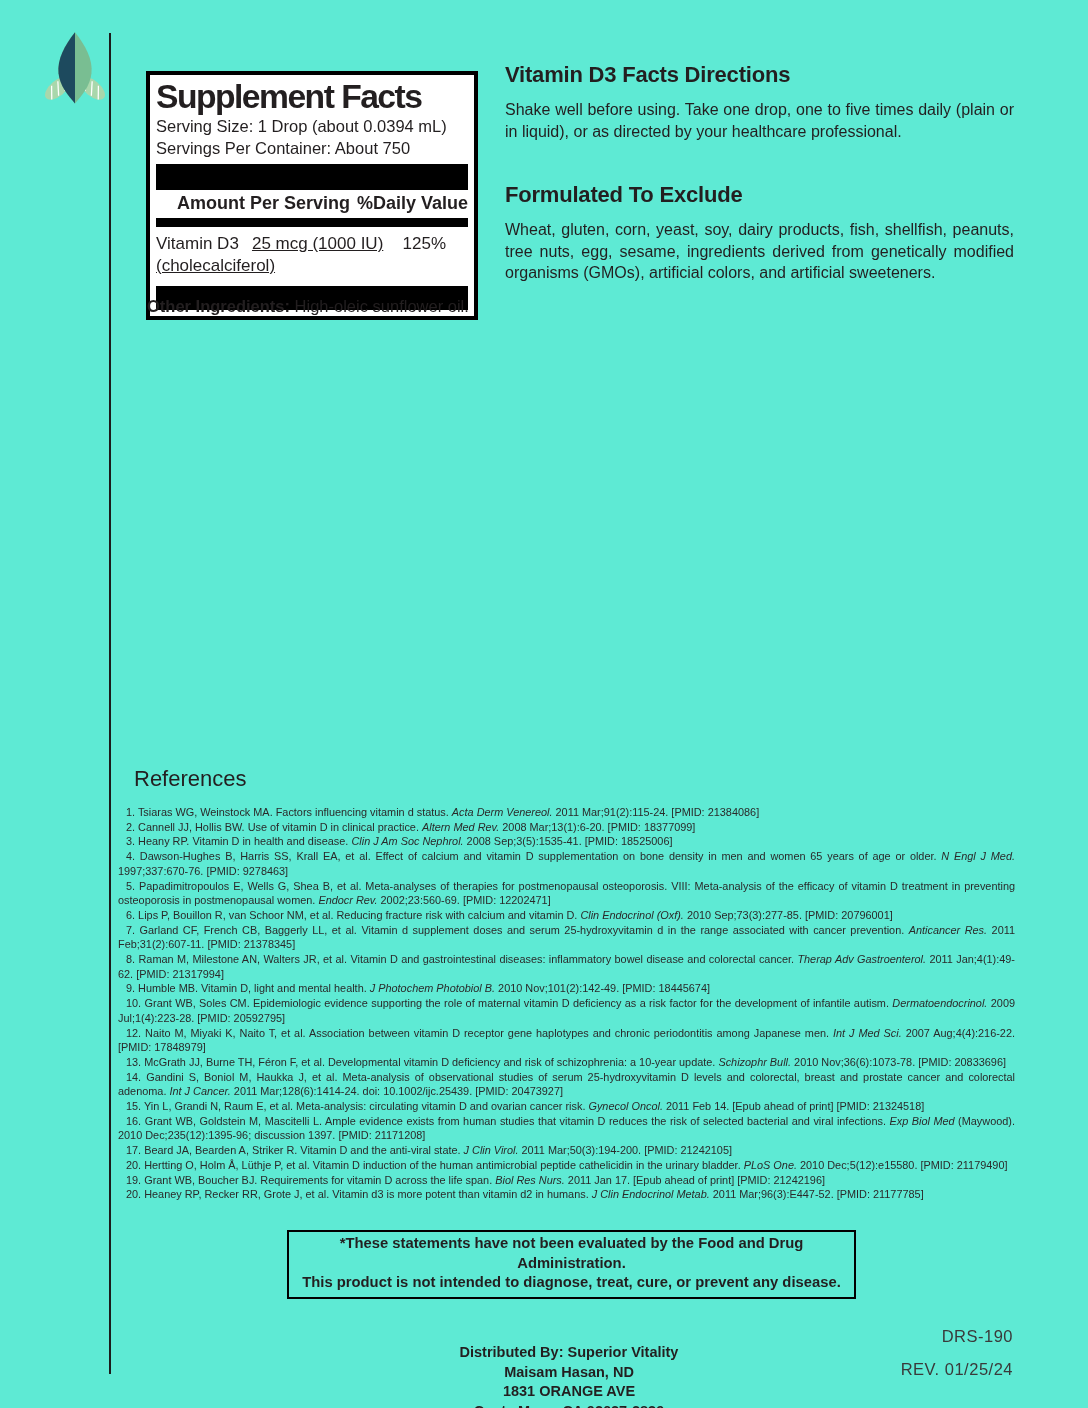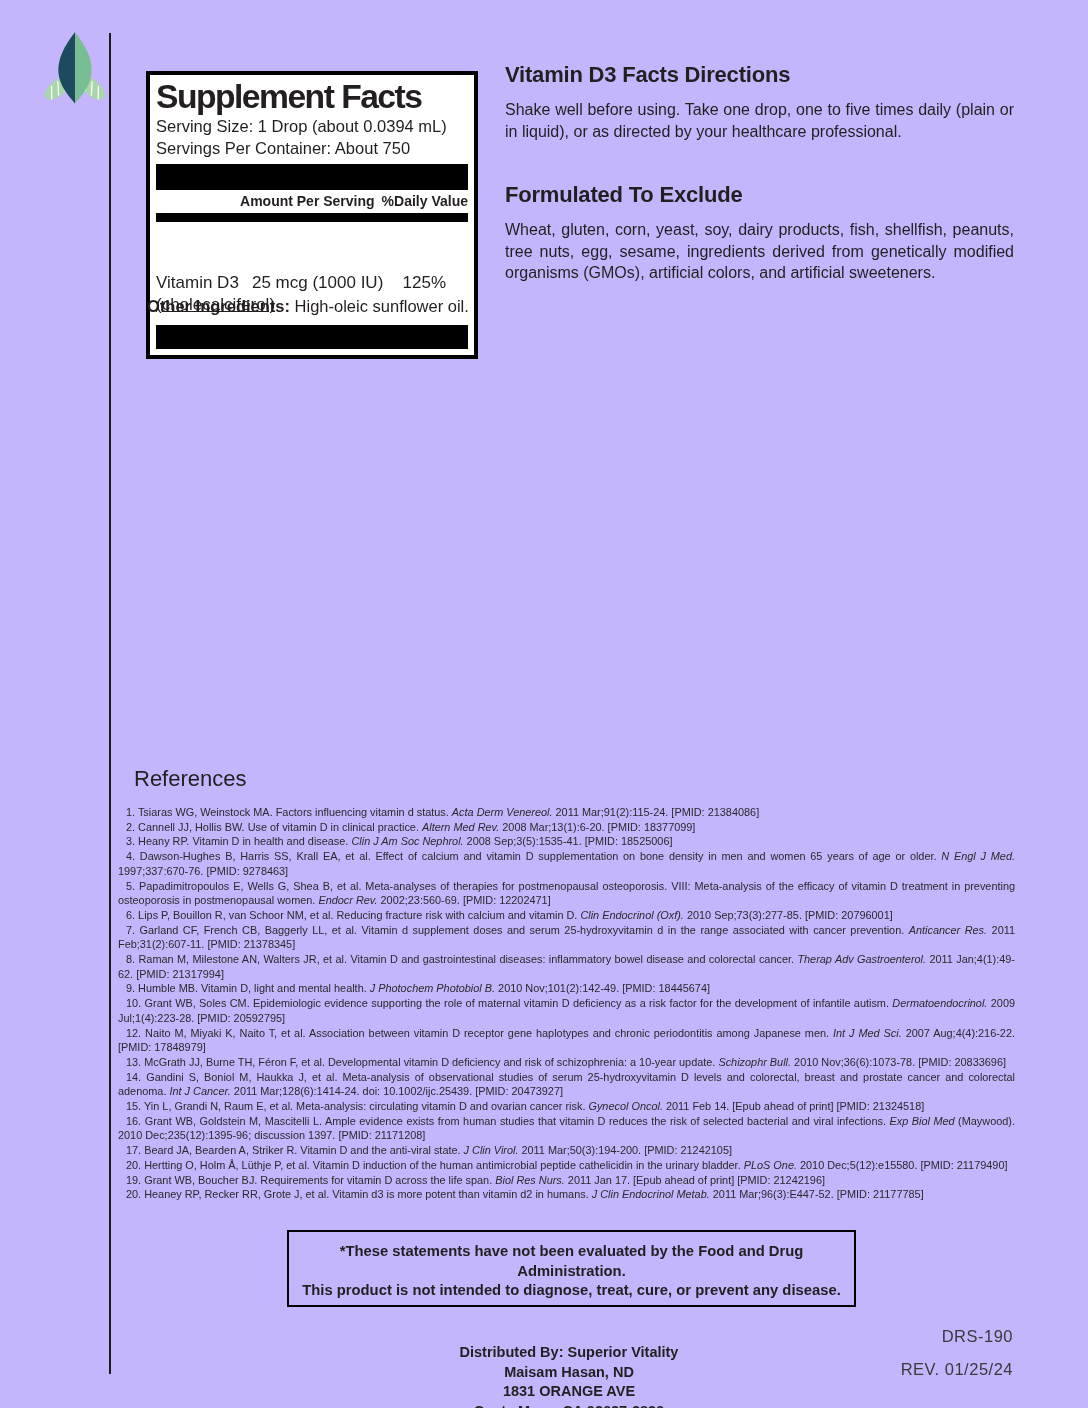--- a/index.html
+++ b/index.html
@@ -1,61 +1,61 @@
 <!DOCTYPE html>
 <html><head>
 <meta charset="utf-8">
 <style>
   html,body { margin:0; padding:0; background:#e8e8e8; }
   .page {
     position:relative; width:1088px; height:1408px; margin:0 auto;
-    background:#c4b5fd; font-family:"Liberation Sans", sans-serif;
+    background:#5eead4; font-family:"Liberation Sans", sans-serif;
     color:#231f20; overflow:hidden;
   }
 
   
   .logo { position:absolute; left:44px; top:31px; width:62px; height:76px; }
   .vrule { position:absolute; left:109px; top:33px; width:2px; height:1341px; background:#1c1c1c; }
 
   
   .sf-box {
     position:absolute; left:146px; top:71px; width:312px;
     border:4px solid #000; padding:3px 6px 6px 6px; background:#fff;
   }
   .sf-title { font-size:33px; font-weight:800; letter-spacing:-1.5px; line-height:37px; white-space:nowrap; transform:scaleX(1.02); transform-origin:left; }
   .sf-serving { font-size:16.5px; line-height:22px; }
   .sf-bar { background:#000; }
   .bar-thick { height:26px; margin-top:5px; }
   .bar-thin  { height:9px; }
   .bar-bottom{ height:24px; margin-top:5px; }
-  .sf-head { display:flex; justify-content:flex-end; gap:7px; font-weight:700; font-size:14px; padding:3px 0 4px; }
-  .sf-row1 { display:flex; align-items:baseline; font-size:17px; padding:7px 0 0;margin-top:44px; }
+  .sf-head { display:flex; justify-content:flex-end; gap:7px; font-weight:700; font-size:18px; padding:3px 0 4px; }
+  .sf-row1 { display:flex; align-items:baseline; font-size:17px; padding:7px 0 0; }
   .sf-nutrient { width:102px; }
-  .sf-amount { width:160px; }
+  .sf-amount { width:160px;text-decoration:underline; }
   .sf-dv { margin-left:auto; margin-right:22px; }
   .sf-row2 { font-size:17px; line-height:24px; padding-bottom:3px;text-decoration:underline; }
 
   .other-ing { position:absolute; left:147px; top:297px; font-size:16.5px; width:330px; }
   .other-ing b { font-weight:700; }
 
   
   .right-col { position:absolute; left:505px; top:62px; width:509px; }
   .section-title { font-size:22px; font-weight:700; margin:0 0 11px 0; letter-spacing:-0.2px; }
   .section-body { font-size:16px; line-height:21.5px; text-align:justify; margin:0; }
   .gap { height:40px; }
 
   
   .refs { position:absolute; left:118px; top:766px; width:897px; }
   .refs-title { font-size:22px; font-weight:400; margin:0 0 13px 16px; }
   .ref { font-size:10.9px; line-height:14.7px; text-align:justify; margin:0; text-indent:8px; color:#2a2a2a; }
 
   
   .disclaimer {
     position:absolute; left:287px; top:1230px; width:553px;
-    border:2.5px solid #000; padding:10px 6px 4px;
+    border:2.5px solid #000; padding:2px 6px 4px;
     text-align:center; font-weight:700; font-size:14.8px; line-height:19.5px;
   }
   .distributor {
     position:absolute; left:357px; top:1343px; width:424px;
     text-align:center; font-weight:700; font-size:14.5px; line-height:19.5px;
   }
   .docinfo {
     position:absolute; right:75px; top:1320px; text-align:right;
     font-size:16.5px; line-height:33px; color:#3a3a3a; letter-spacing:0.5px;
     font-weight:400;

